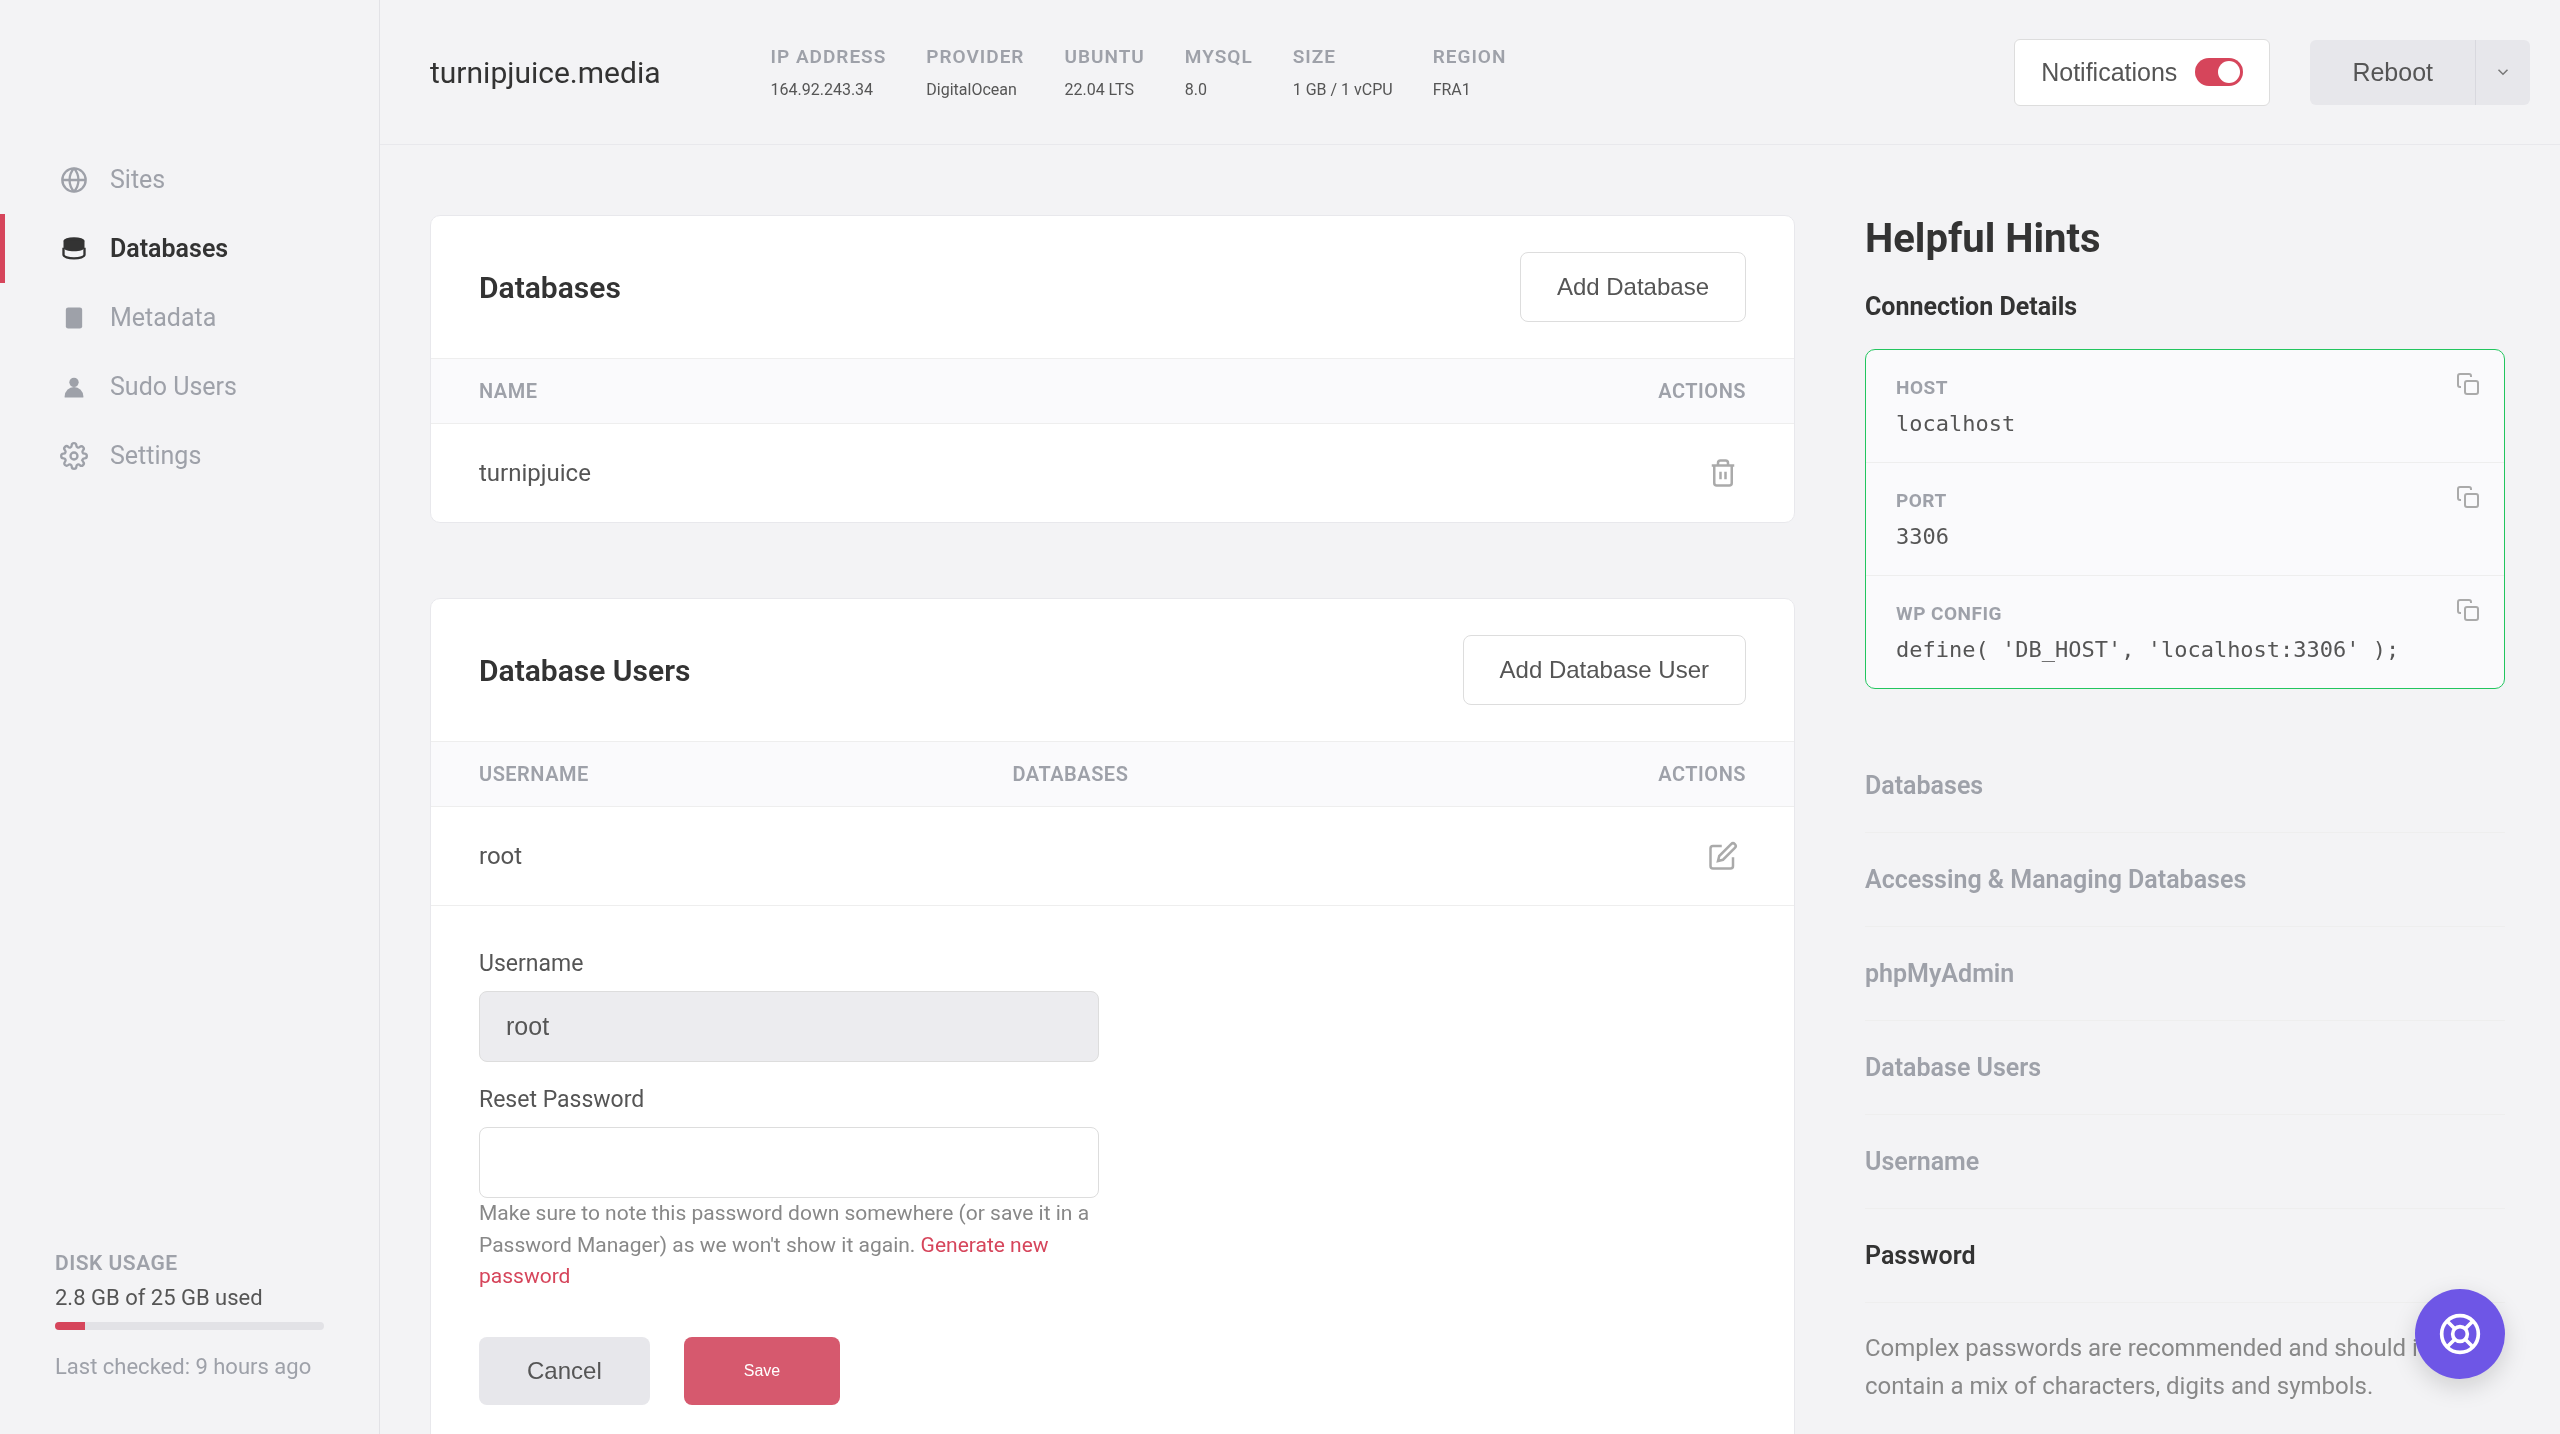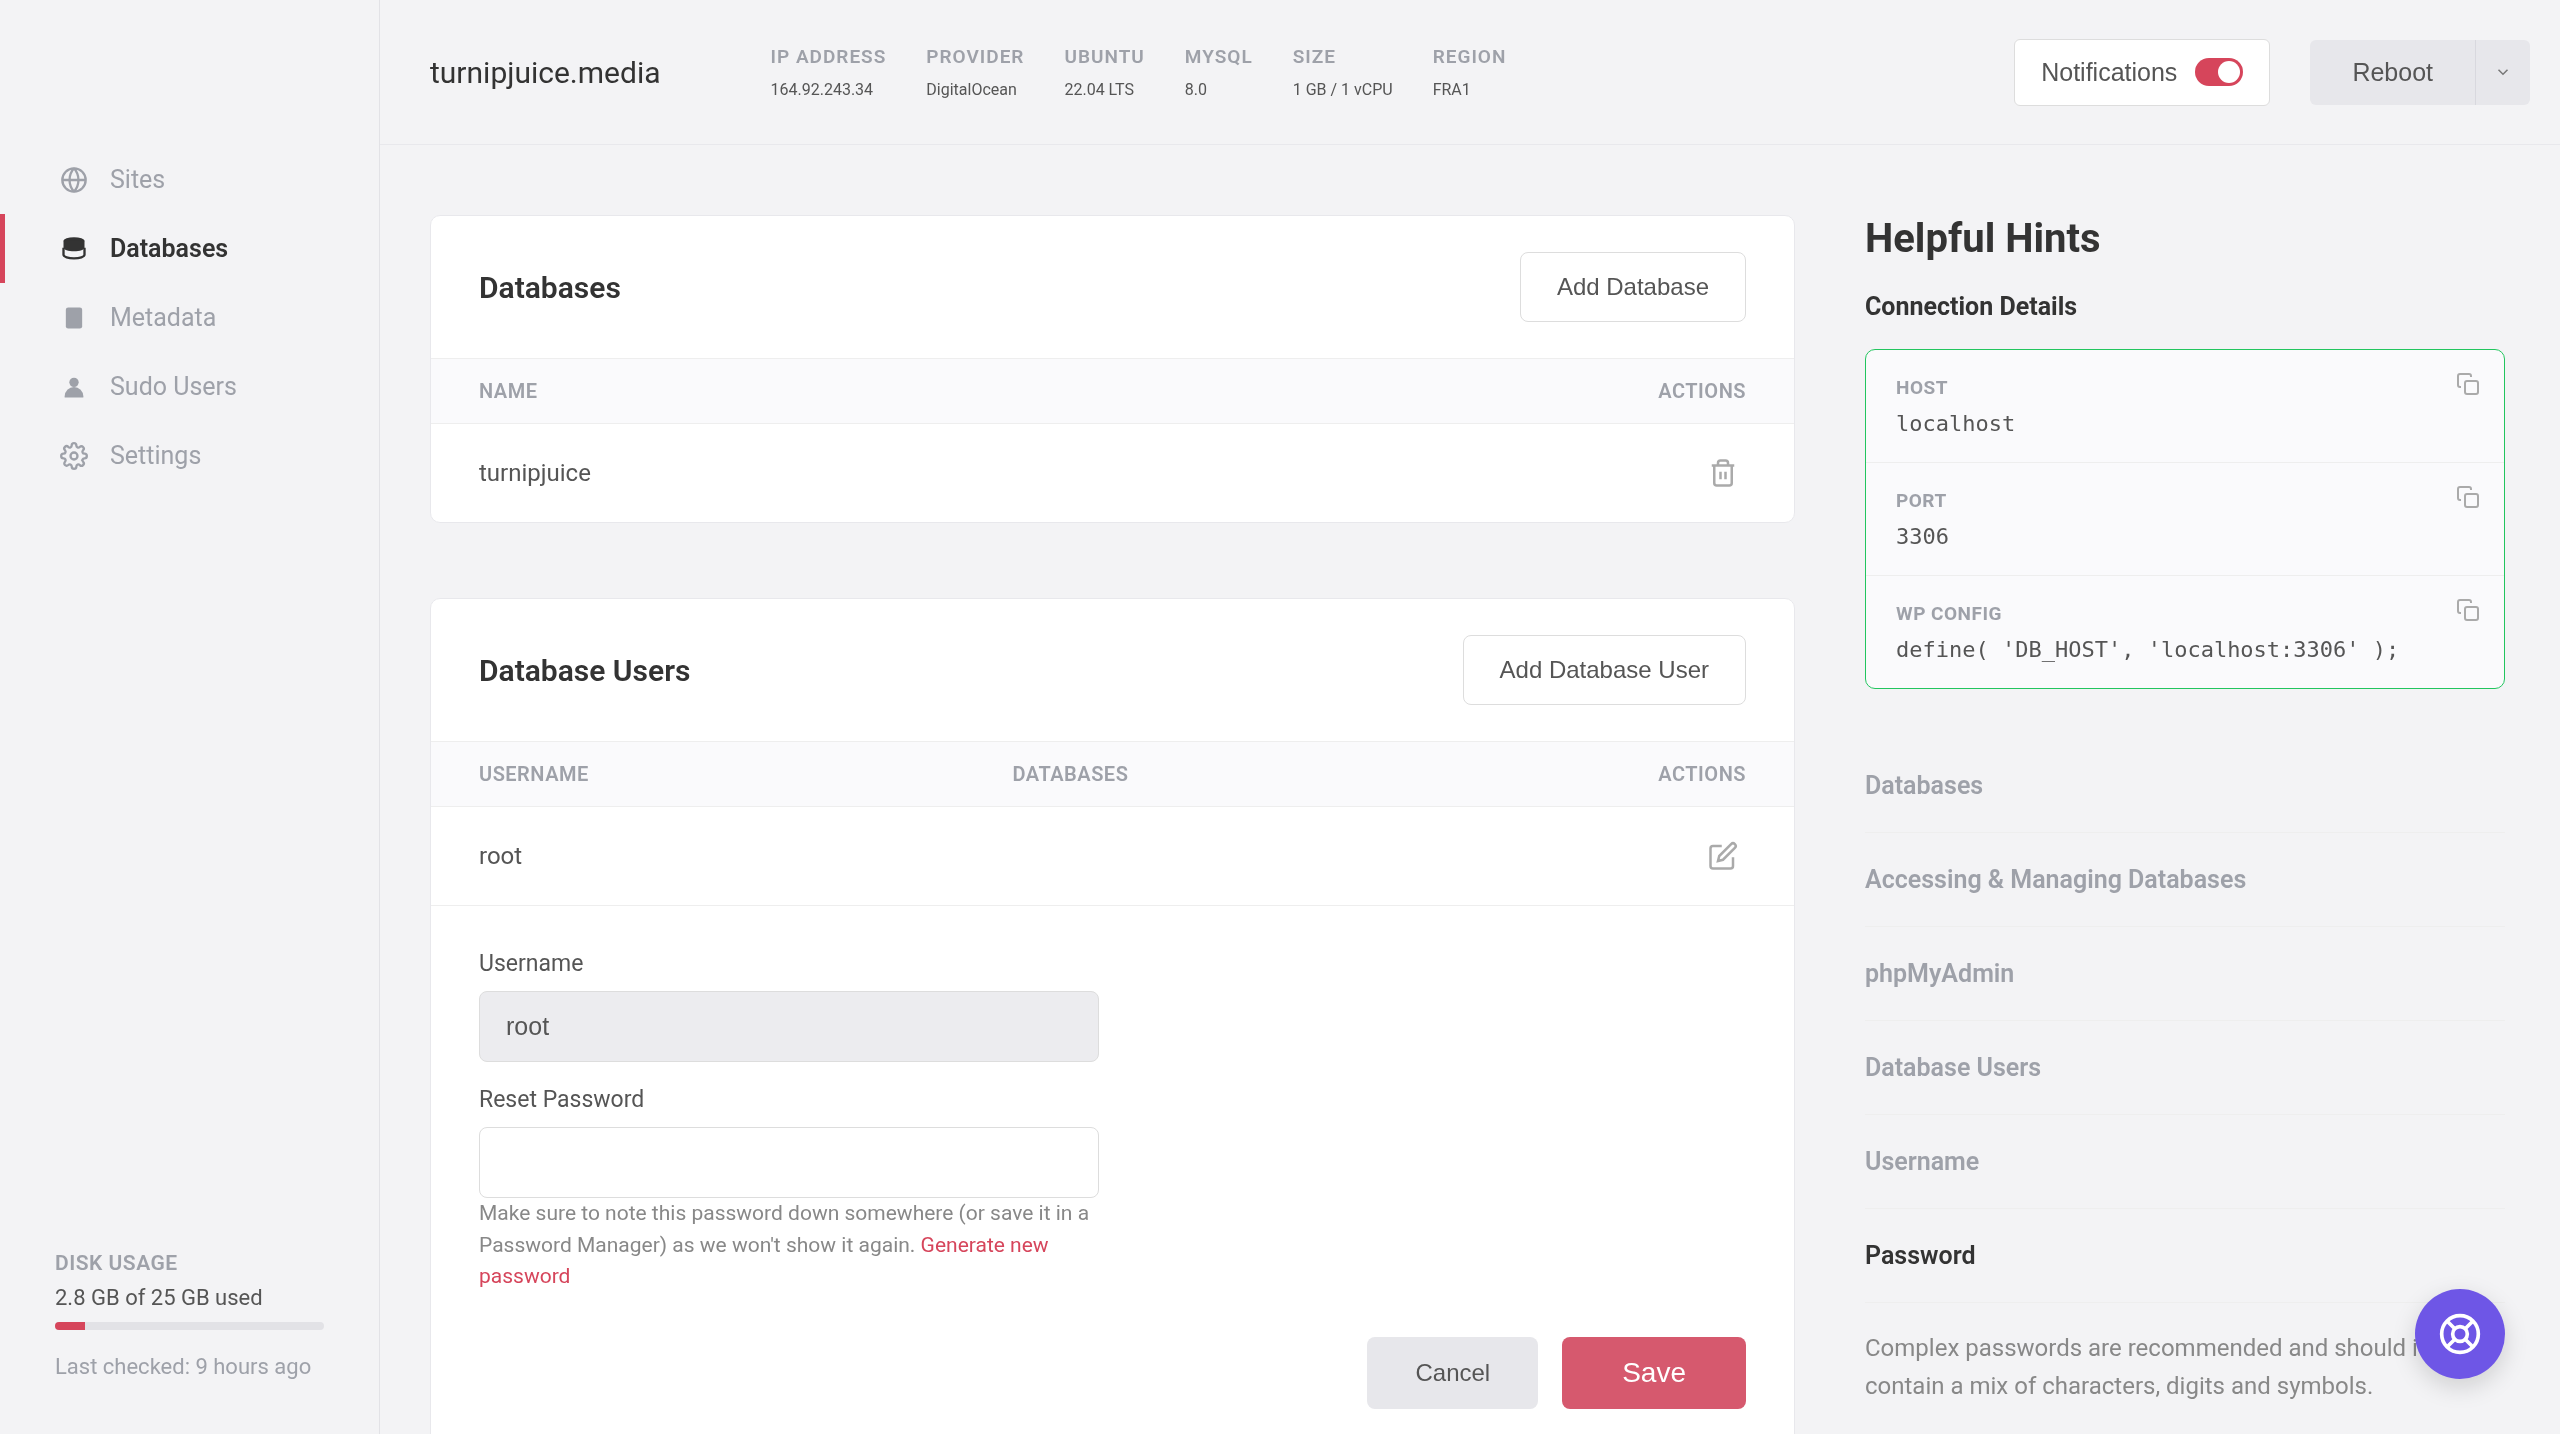--- a/index.html
+++ b/index.html
@@ -110,23 +110,23 @@
 
 .form-area { padding: 20px 48px 48px; border-top: 1px solid #eee; }
 .form-label { font-size: 23px; color: #555; margin-top: 24px; margin-bottom: 14px; display:block; }
 .input {
   width: 620px; max-width: 100%; border: 1px solid #ddd; border-radius: 8px;
   padding: 20px 26px; font-size: 25px; color: #333; background: #fff;
 }
 .input.disabled { background: #ececef; color: #555; }
 .hint { font-size: 21px; color: #888; width: 620px; line-height: 1.5; }
 .hint a { color: #d6455b; text-decoration: none; }
-.btn-row { display: flex; gap: 24px; margin-top: 44px; justify-content: flex-end; }
+.btn-row { display: flex; gap: 34px; margin-top: 44px; }
 .btn-secondary { background: #e7e7eb; border: none; color: #555; font-size: 24px; padding: 20px 48px; border-radius: 8px; cursor: pointer; font-weight: 500; }
-.btn-primary { background: #d6596e; border: none; color: #fff; font-size: 28px; padding: 20px 60px; border-radius: 8px; cursor: pointer; font-weight: 500; }
+.btn-primary { background: #d6596e; border: none; color: #fff; font-size: 16px; padding: 20px 60px; border-radius: 8px; cursor: pointer; font-weight: 500; }
 
 .hints-title { font-size: 40px; font-weight: 700; margin-bottom: 30px; }
 .hints-sub { font-size: 25px; font-weight: 700; margin-bottom: 28px; }
 .info-box { border: 1px solid #22c55e; border-radius: 10px; background: #fafafc; margin-bottom: 50px; }
 .info-row { padding: 26px 30px; border-bottom: 1px solid #eee; position: relative; }
 .info-row:last-child { border-bottom: none; }
 .info-row .label { font-size: 19px; font-weight: 700; letter-spacing: .5px; color: #9ea1a9; text-transform: uppercase; margin-bottom: 12px; }
 .info-row .value { font-family: ui-monospace, Menlo, Consolas, monospace; font-size: 22px; color: #555; }
 .copy-btn { position: absolute; top: 22px; right: 24px; background:none;border:none;cursor:pointer;color:#aaa; }
 .copy-btn svg { width: 24px; height: 24px; }

